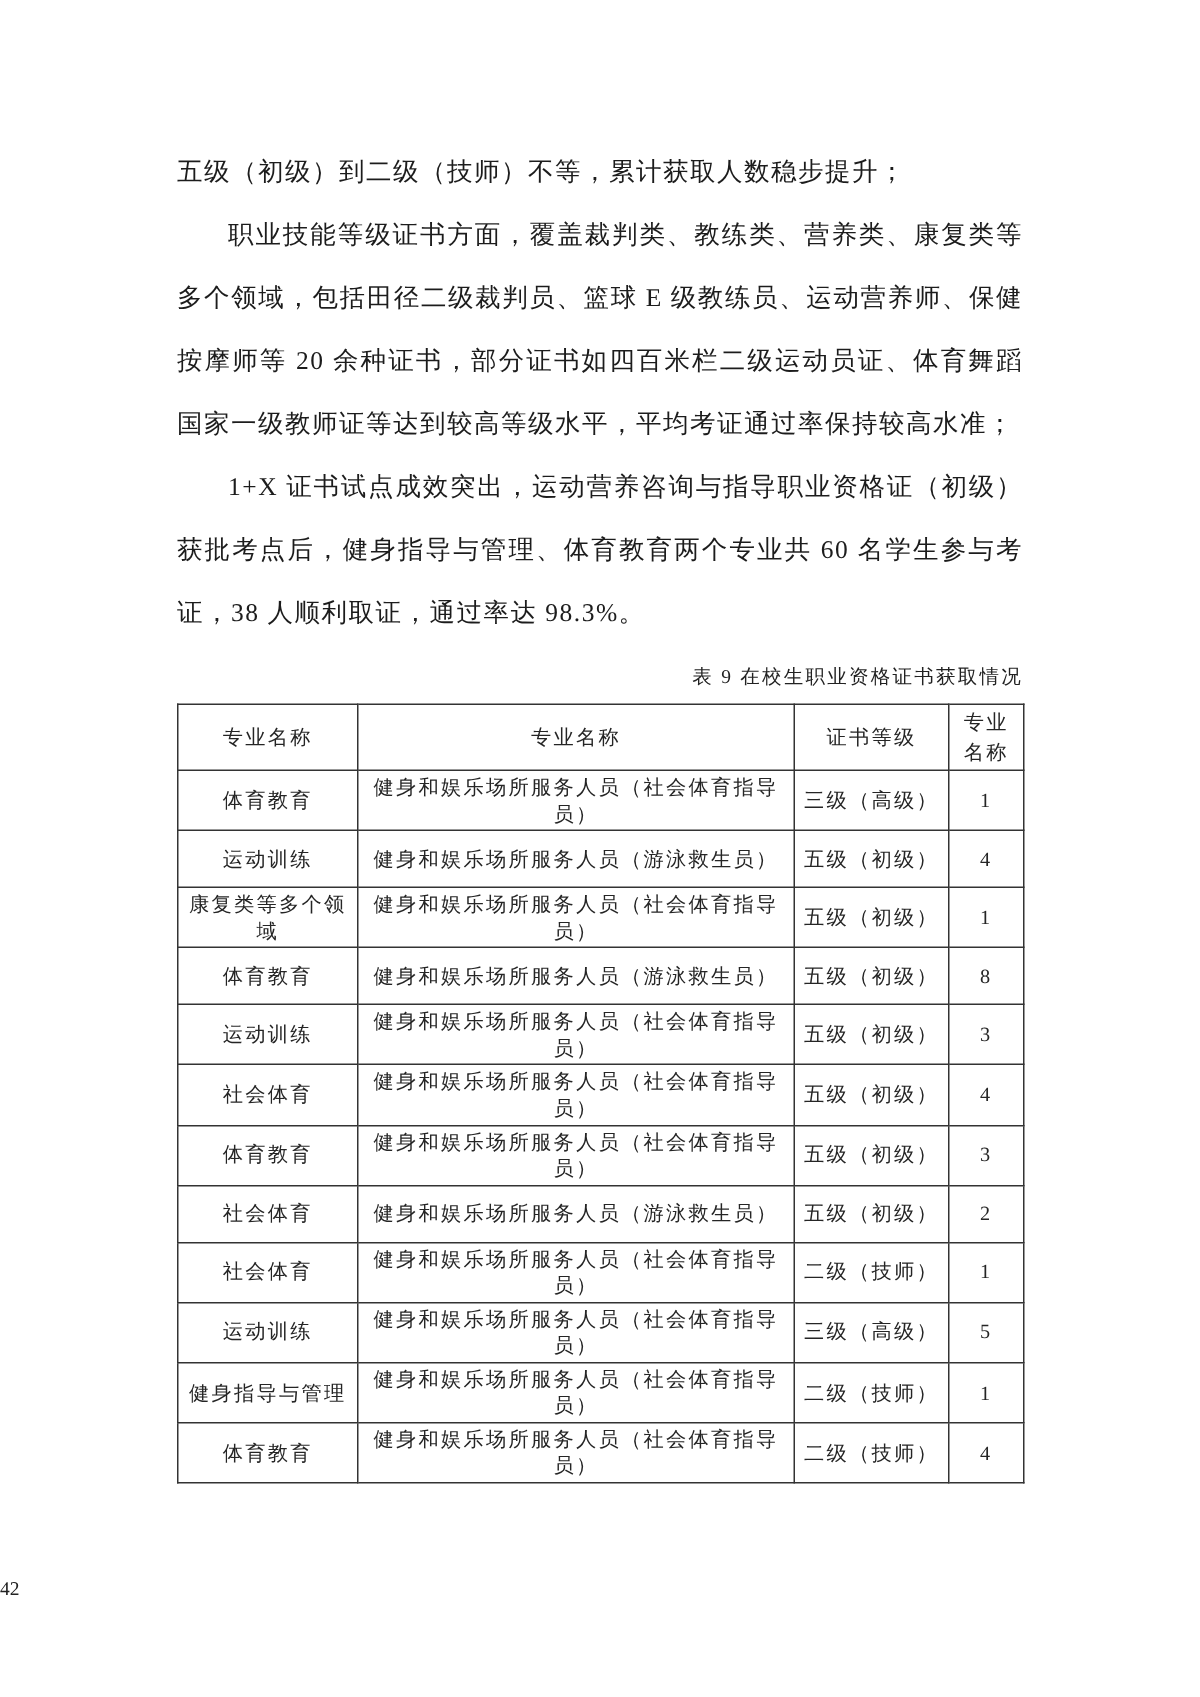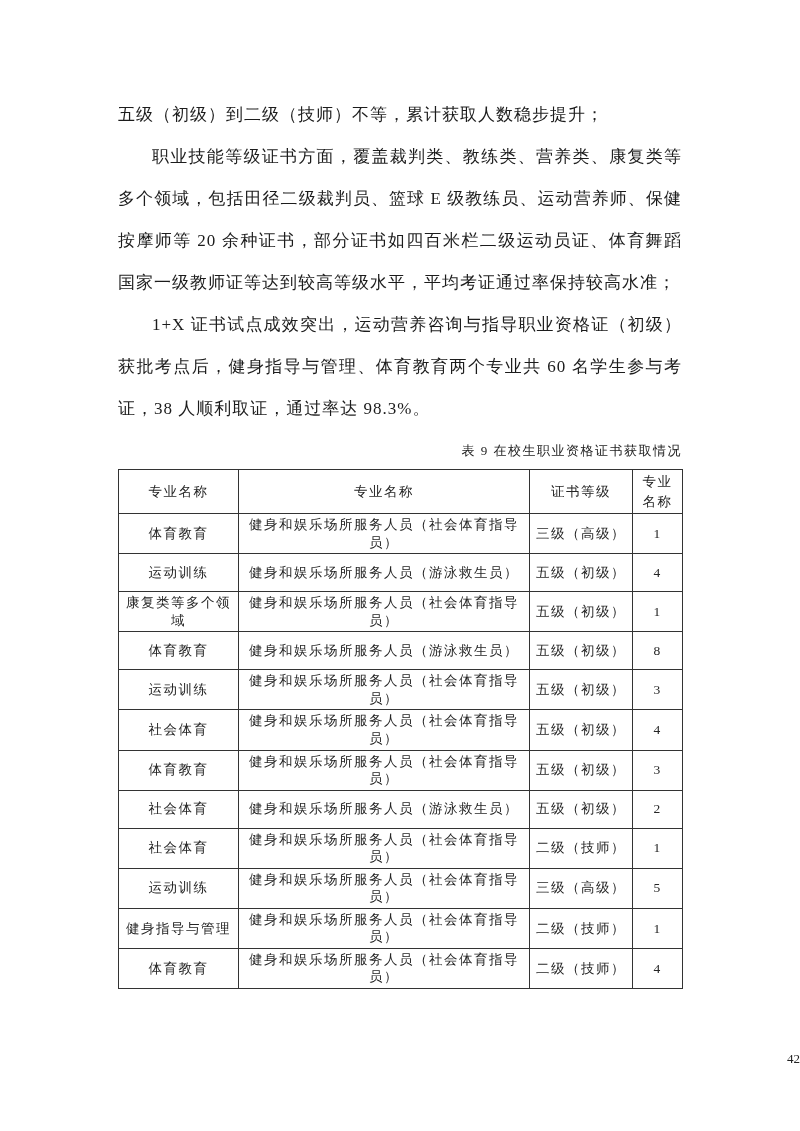--- a/index.html
+++ b/index.html
@@ -65,21 +65,21 @@
   table.cert-table td {
     height: 38px;
     line-height: 1.3;
   }
   td[data-name="cell-certificate"] { letter-spacing: 0.5px; }
   .page-number {
     position: absolute;
     left: 0;
     right: 0;
     bottom: 64px;
-    text-align: right;
+    text-align: left;
     font-size: 13px;
     color: #222222;
   }
 </style>
 </head>
 <body>
 
 <div class="page" data-name="document-page">
   <div class="content" data-name="page-content">
 

